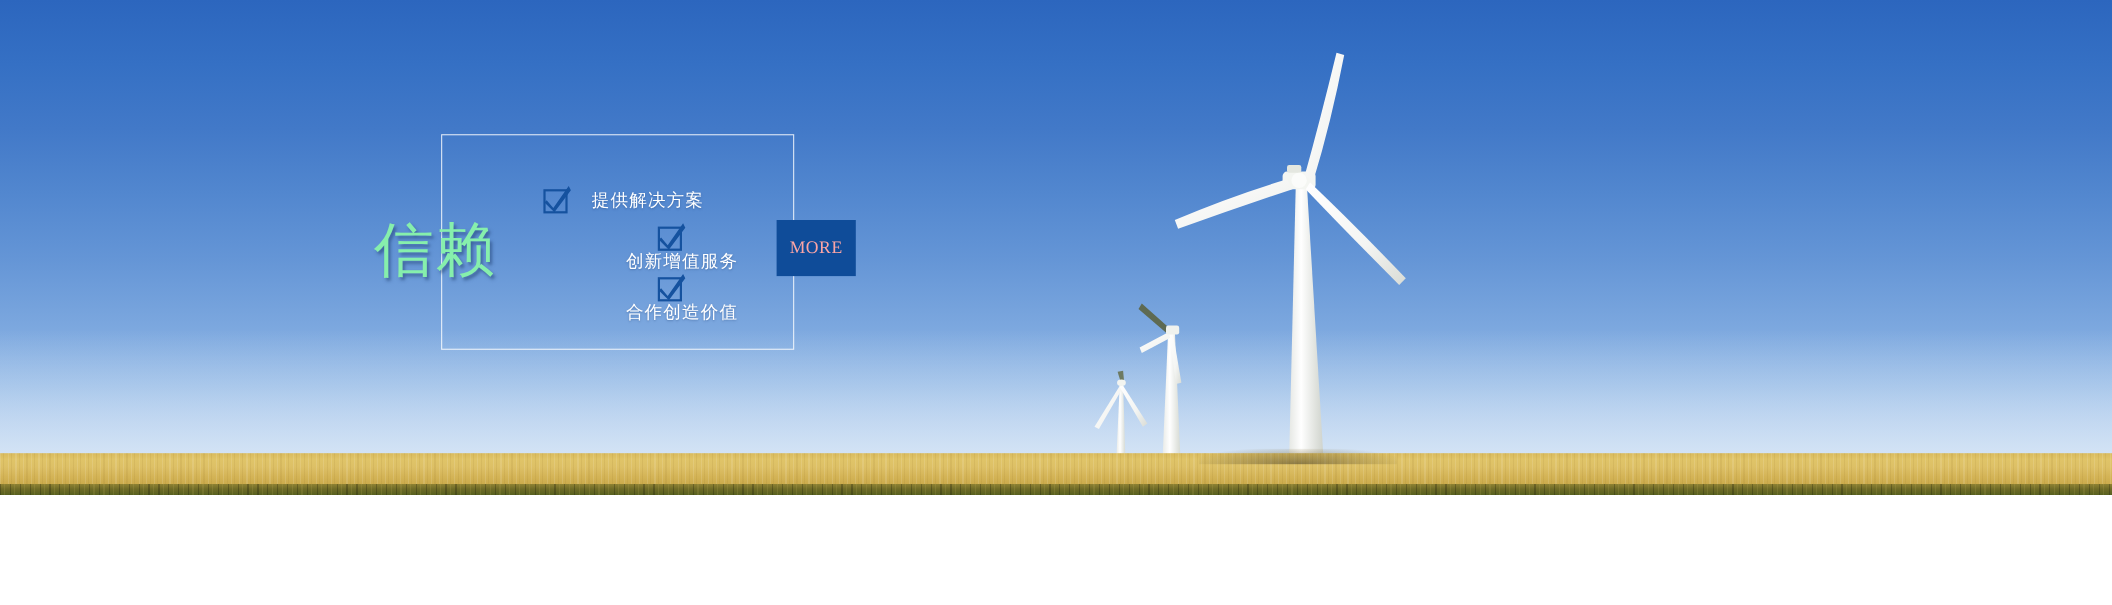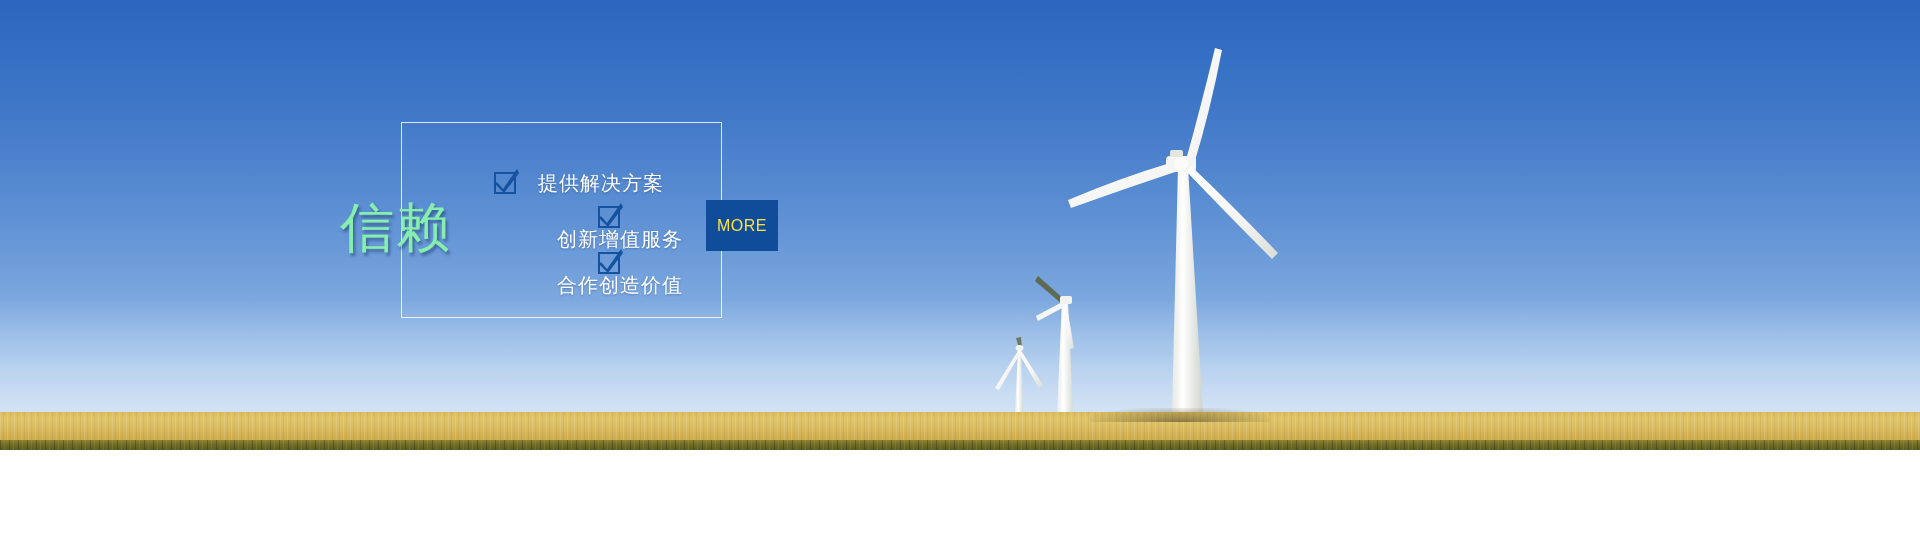--- a/index.html
+++ b/index.html
@@ -147,44 +147,44 @@
     width: 22px;
     height: 22px;
     flex: 0 0 22px;
     border: 2px solid #15529f;
     box-sizing: border-box;
   }
   .checkbox svg { position: absolute; left: -3px; top: -7px; }
   .feature-label {
     margin-left: 22px;
     color: #ffffff;
-    font-size: 20px;
+    font-size: 16px;
     line-height: 22px;
     letter-spacing: 1px;
     white-space: nowrap;
     text-shadow: 0 1px 2px rgba(20,50,100,0.35);
   }
 
   .more-button {
     position: absolute;
     left: 706px;
     top: 200px;
     width: 72px;
     height: 51px;
     background: #0f4c99;
-    color: #fde047;
+    color: #fca5a5;
     font-size: 16px;
     font-weight: normal;
     letter-spacing: 0.5px;
     display: flex;
     align-items: center;
     justify-content: center;
     cursor: pointer;
     border: none;
-    font-family: Liberation Sans, sans-serif;
+    font-family: Liberation Serif, serif;
   }
 </style>
 </head>
 <body>
 
 <div class="banner">
 
   <div class="sky"></div>
   <div class="sky-haze"></div>
 

